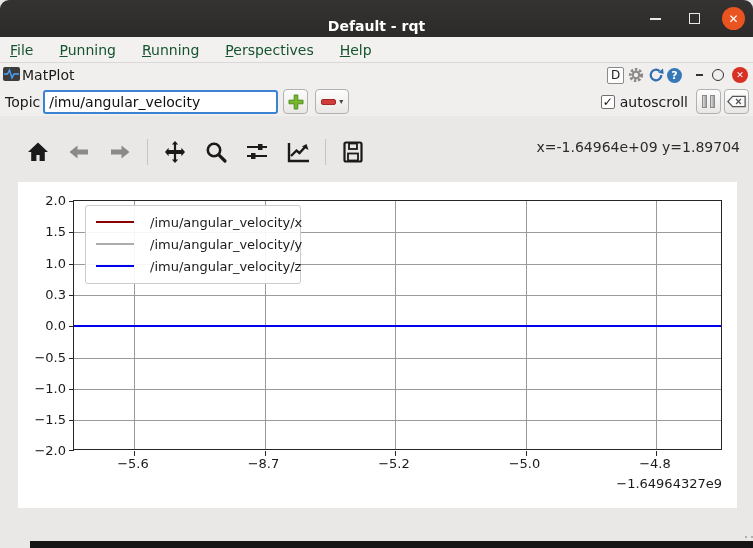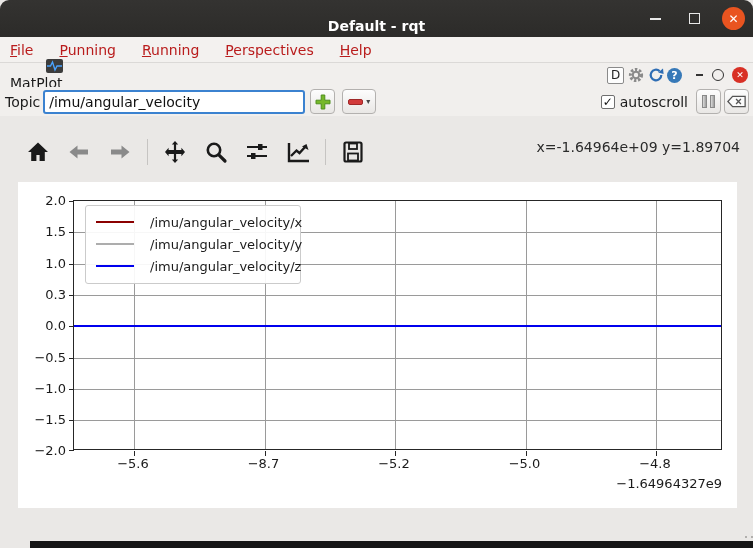--- a/index.html
+++ b/index.html
@@ -15,45 +15,45 @@
   .wb-min  { width:22px; height:22px; display:flex; align-items:center; justify-content:center; cursor:default; }
   .wb-min i { display:block; width:11px; height:2px; background:#e8e8e8; }
   .wb-max  { width:22px; height:22px; display:flex; align-items:center; justify-content:center; }
   .wb-max i { display:block; width:11px; height:11px; border:1.5px solid #e8e8e8; }
   .wb-close { width:23px; height:23px; border-radius:50%; color:#fff; font-size:12px; font-weight:bold;
     display:flex; align-items:center; justify-content:center; line-height:1; }
 
   
   .menubar { position:absolute; left:0; top:37px; width:753px; height:26px; background:#f3f1ef;
     border-bottom:1px solid #dbd9d7; display:flex; align-items:center; padding-left:10px; gap:26px;
-    font-size:14px; color:#b91c1c; }
+    font-size:14px; color:#14532d; }
   .menu-item { cursor:default; }
   .mn { text-decoration:underline; }
 
   
   .plugin-header { position:absolute; left:0; top:63px; width:753px; height:24px; background:#f1efed;
     display:flex; align-items:center; font-size:14px; color:#1a1a1a; }
-  .plugin-title-group { display:flex; align-items:flex-end; gap:2px; padding-left:10px;flex-direction:column; }
+  .plugin-title-group { display:flex; align-items:flex-start; gap:2px; padding-left:3px; }
   .ph-right { position:absolute; right:5px; top:0; height:24px; display:flex; align-items:center; gap:3px; }
   .btn-d { width:17px; height:17px; background:#fdfdfd; border:1px solid #8a8a8a; border-radius:2px;
     font-size:12px; text-align:center; line-height:15px; color:#222; }
   .ic16 { width:17px; height:17px; display:flex; align-items:center; justify-content:center; }
   .help-circle { width:15px; height:15px; border-radius:50%; background:#3779b8; color:#fff;
     font-size:11px; font-weight:bold; text-align:center; line-height:15px; }
   .dock-min { width:12px; height:16px; display:flex; align-items:center; justify-content:center; margin-left:8px; }
   .dock-min i { display:block; width:7px; height:2px; background:#333; }
   .dock-float { width:12px; height:12px; border:1.6px solid #333; border-radius:50%; margin-left:4px; }
   .dock-close { width:16px; height:16px; border-radius:50%; color:#fff; font-size:9px; font-weight:bold;
     display:flex; align-items:center; justify-content:center; margin-left:5px; line-height:1; }
 
   
   .topic-row { position:absolute; left:0; top:87px; width:753px; height:29px; background:#f1efed;
     display:flex; align-items:center; font-size:14px; color:#1a1a1a; }
   .topic-label { padding-left:5px; }
-  .topic-input { width:262px; height:24px; margin-left:3px; border:2px solid #3b82d0; border-radius:3px;
+  .topic-input { width:235px; height:24px; margin-left:3px; border:2px solid #3b82d0; border-radius:3px;
     font-size:14px; font-family:"DejaVu Sans","Liberation Sans",sans-serif; padding:0 4px; color:#111; background:#fff; outline:none; }
   .sq-btn { width:25px; height:25px; border:1px solid #b3b1af; border-radius:4px;
     background:linear-gradient(#fdfdfd,#e9e7e5); display:flex; align-items:center; justify-content:center; }
   .btn-plus { margin-left:5px; }
   .btn-minus { margin-left:7px; width:34px; gap:3px; }
   .minus-bar { width:15px; height:6px; background:#d23b3b; border:1px solid #9f2828; border-radius:2px; }
   .dd-arrow { font-size:8px; color:#444; }
   .autoscroll-group { position:absolute; right:65px; top:0; height:29px; display:flex; align-items:center; gap:5px; }
   .checkbox { width:14px; height:14px; background:#fff; border:1px solid #6f6f6f; border-radius:2px;
     font-size:12px; font-weight:bold; color:#111; text-align:center; line-height:13px; }

